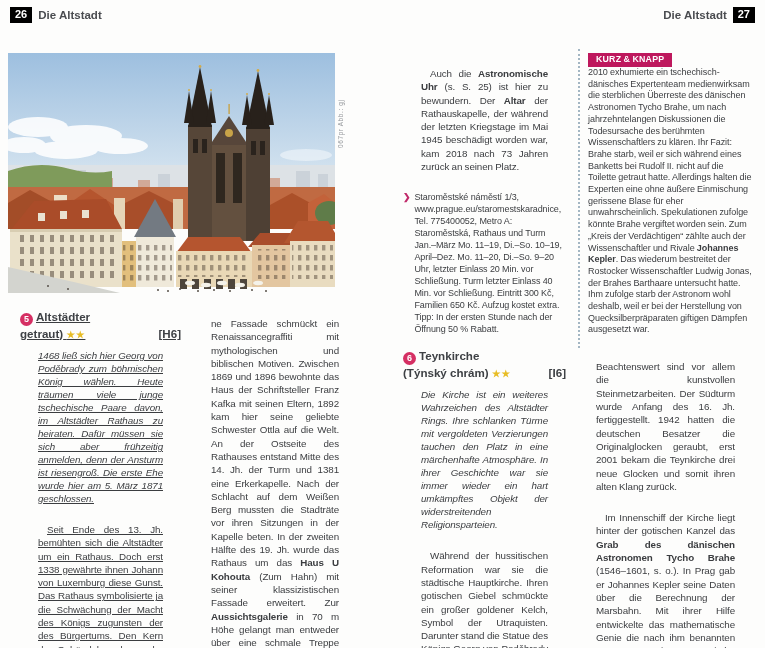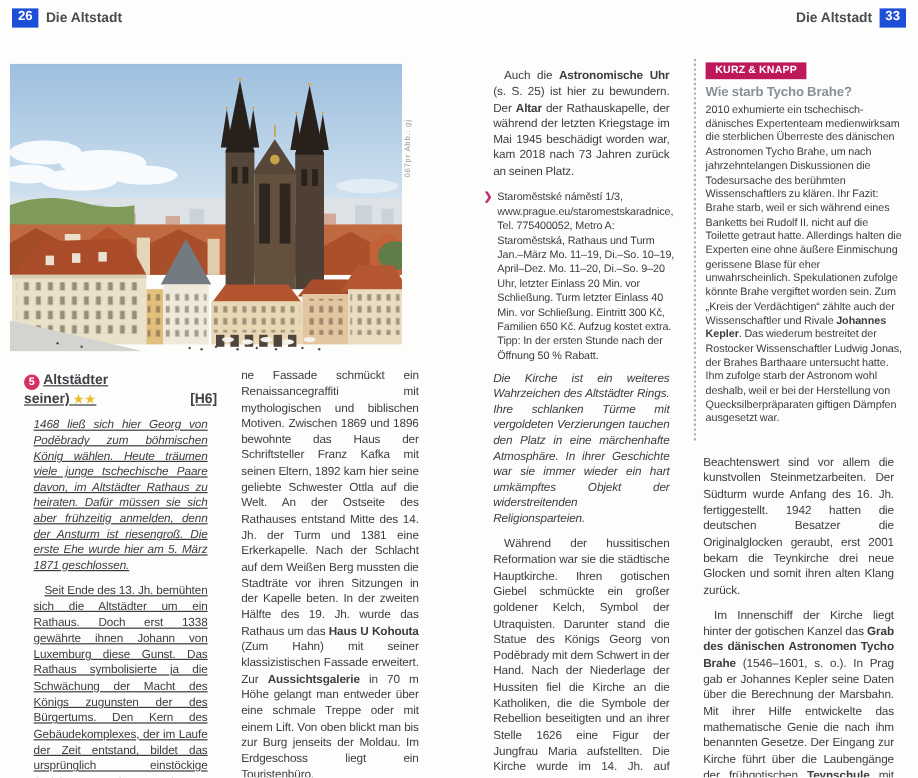--- a/index.html
+++ b/index.html
@@ -6,35 +6,35 @@
   body{
     width:765px;height:648px;position:relative;overflow:hidden;
     background:#fdfdfc;color:#3b3d40;
     font-family:"Liberation Sans",sans-serif;
   }
   
   .hdr{position:absolute;top:7px;display:flex;align-items:center;gap:6px;
        font-weight:bold;font-size:11.5px;color:#4a4c50;}
   .hdr-left{left:10px;}
   .hdr-right{right:10px;}
-  .pagenum{background:#1d4ed8;color:#fff;font-weight:bold;font-size:11px;
+  .pagenum{background:#000000;color:#fff;font-weight:bold;font-size:11px;
            padding:2px 5px 3px;line-height:11px;}
   
   .photo{position:absolute;left:8px;top:53px;width:327px;height:240px;overflow:hidden;}
   .credit{position:absolute;left:337px;top:56px;height:92px;
           writing-mode:vertical-rl;transform:rotate(180deg);
           font-size:6.5px;letter-spacing:.6px;color:#95989c;}
   
   .col{position:absolute;font-size:9.8px;line-height:13.3px;text-align:justify;
        letter-spacing:-.1px;word-spacing:-.3px;hyphens:auto;}
   #col1{left:20px;top:309px;width:161px;height:351px;overflow:hidden;text-decoration:underline;}
   #col2{left:193px;top:299px;width:164px;height:349px;overflow:hidden;}
   #col3{left:403px;top:49px;width:163px;height:599px;overflow:hidden;}
   #col4{left:578px;top:49px;width:175px;height:599px;overflow:hidden;}
-  p{margin:8px;}
+  p{margin:18px;}
   .ind{text-indent:9px;}
   .b{font-weight:bold;}
   
   .sec-head{font-size:11.6px;line-height:15px;font-weight:bold;color:#3e4145;
             text-align:left;letter-spacing:0;word-spacing:0;}
   .sec-head .row-last{display:flex;justify-content:space-between;align-items:baseline;}
   .circle{display:inline-block;width:13px;height:13px;border-radius:50%;
           background:#d52f63;color:#fff;font-size:9px;line-height:13px;
           text-align:center;vertical-align:-1px;margin-right:3px;}
   .stars{color:#e8bd25;font-size:9.5px;letter-spacing:1px;}
@@ -62,21 +62,21 @@
 </style>
 </head>
 <body>
 
 <div class="hdr hdr-left">
   <span class="pagenum">26</span>
   <span>Die Altstadt</span>
 </div>
 <div class="hdr hdr-right">
   <span>Die Altstadt</span>
-  <span class="pagenum">33</span>
+  <span class="pagenum">27</span>
 </div>
 
 <div class="photo">
   <svg width="327" height="240" viewBox="0 0 327 240">
     <defs>
       <linearGradient id="sky" x1="0" y1="0" x2="0" y2="1">
         <stop offset="0" stop-color="#9dbfdf"></stop>
           <stop offset="1" stop-color="#dde9f2"></stop>
       </linearGradient>
       <pattern id="win" width="10" height="12" patternUnits="userSpaceOnUse">
@@ -207,21 +207,21 @@
       <circle cx="40" cy="233" r="1"></circle>
     </g>
   </svg>
 </div>
 <div class="credit">067pr Abb.: gj</div>
 
 <div class="col" id="col1">
   <div class="sec-head">
     <div><span class="circle">5</span><span>Altstädter</span></div>
     <div class="row-last">
-      <span><span>seiner)</span> <span class="stars">★★</span></span>
+      <span><span>getraut)</span> <span class="stars">★★</span></span>
       <span class="ref">[H6]</span>
     </div>
   </div>
   <p class="lead">1468 ließ sich hier Georg von Poděbrady zum böhmischen König wählen. Heute träumen viele junge tschechische Paare davon, im Altstädter Rathaus zu heiraten. Dafür müssen sie sich aber frühzeitig anmelden, denn der Ansturm ist riesengroß. Die erste Ehe wurde hier am 5. März 1871 geschlossen.</p>
   <p class="ind"><span>Seit Ende des 13. Jh. bemühten sich die Altstädter um ein Rathaus. Doch erst 1338 gewährte ihnen Johann von Luxemburg diese Gunst. Das Rathaus symbolisierte ja die Schwächung der Macht des Königs zugunsten der des Bürgertums. Den Kern des Gebäudekomplexes, der im Laufe der Zeit entstand, bildet das ursprünglich einstöckige Steinhaus aus dem 14. Jh. Den südlichen Flügel begrenzt das </span><span class="b">Haus U Minuty</span><span> (Zur Minute) vom Anfang des 15. Jh. Sei-</span></p>
 </div>
 
 <div class="col" id="col2">
   <p><span>ne Fassade schmückt ein Renaissancegraffiti mit mythologischen und biblischen Motiven. Zwischen 1869 und 1896 bewohnte das Haus der Schriftsteller Franz Kafka mit seinen Eltern, 1892 kam hier seine geliebte Schwester Ottla auf die Welt. An der Ostseite des Rathauses entstand Mitte des 14. Jh. der Turm und 1381 eine Erkerkapelle. Nach der Schlacht auf dem Weißen Berg mussten die Stadträte vor ihren Sitzungen in der Kapelle beten. In der zweiten Hälfte des 19. Jh. wurde das Rathaus um das </span><span class="b">Haus U Kohouta</span><span> (Zum Hahn) mit seiner klassizistischen Fassade erweitert. Zur </span><span class="b">Aussichtsgalerie</span><span> in 70 m Höhe gelangt man entweder über eine schmale Treppe oder mit einem Lift. Von oben blickt man bis zur Burg jenseits der Moldau. Im Erdgeschoss liegt ein Touristenbüro.</span></p>
   <div class="caption">
@@ -233,25 +233,31 @@
 überragt die Altstadt</span>
   </div>
 </div>
 
 <div class="col" id="col3">
   <p class="ind"><span>Auch die </span><span class="b">Astronomische Uhr</span><span> (s. S. 25) ist hier zu bewundern. Der </span><span class="b">Altar</span><span> der Rathauskapelle, der während der letzten Kriegstage im Mai 1945 beschädigt worden war, kam 2018 nach 73 Jahren zurück an seinen Platz.</span></p>
   <div class="info">
     <span class="arrow">❯</span>
     <span>Staroměstské náměstí 1/3, www.prague.eu/staromestskaradnice, Tel. 775400052, Metro A: Staroměstská, Rathaus und Turm Jan.–März Mo. 11–19, Di.–So. 10–19, April–Dez. Mo. 11–20, Di.–So. 9–20 Uhr, letzter Einlass 20 Min. vor Schließung. Turm letzter Einlass 40 Min. vor Schließung. Eintritt 300 Kč, Familien 650 Kč. Aufzug kostet extra. Tipp: In der ersten Stunde nach der Öffnung 50 % Rabatt.</span>
   </div>
+  <div class="sec-head mt">
+    <div><span class="circle">6</span><span>Teynkirche</span></div>
+    <div class="row-last">
+      <span><span>(Týnský chrám)</span> <span class="stars">★★</span></span>
+      <span class="ref">[I6]</span>
+    </div>
+  </div>
   <p class="lead">Die Kirche ist ein weiteres Wahrzeichen des Altstädter Rings. Ihre schlanken Türme mit vergoldeten Verzierungen tauchen den Platz in eine märchenhafte Atmosphäre. In ihrer Geschichte war sie immer wieder ein hart umkämpftes Objekt der widerstreitenden Religionsparteien.</p>
   <p class="ind">Während der hussitischen Reformation war sie die städtische Hauptkirche. Ihren gotischen Giebel schmückte ein großer goldener Kelch, Symbol der Utraquisten. Darunter stand die Statue des Königs Georg von Poděbrady mit dem Schwert in der Hand. Nach der Niederlage der Hussiten fiel die Kirche an die Katholiken, die die Symbole der Rebellion beseitigten und an ihrer Stelle 1626 eine Figur der Jungfrau Maria aufstellten. Die Kirche wurde im 14. Jh. auf romanischen und frühgotischen Fundamenten erbaut. An ihrem Nordportal arbeitete die Bauhütte des Lieblingsarchitekten von Karl IV., Peter Parléř.</p>
 </div>
 
 <div class="col" id="col4">
   <div class="kurz">
     <span class="kurz-label">KURZ &amp; KNAPP</span>
-    <div class="kurz-title">Wie starb Tycho Brahe?</div>
     <div class="kurz-body"><span>2010 exhumierte ein tschechisch-dänisches Expertenteam medienwirksam die sterblichen Überreste des dänischen Astronomen Tycho Brahe, um nach jahrzehntelangen Diskussionen die Todesursache des berühmten Wissenschaftlers zu klären. Ihr Fazit: Brahe starb, weil er sich während eines Banketts bei Rudolf II. nicht auf die Toilette getraut hatte. Allerdings halten die Experten eine ohne äußere Einmischung gerissene Blase für eher unwahrscheinlich. Spekulationen zufolge könnte Brahe vergiftet worden sein. Zum „Kreis der Verdächtigen“ zählte auch der Wissenschaftler und Rivale </span><span class="b">Johannes Kepler</span><span>. Das wiederum bestreitet der Rostocker Wissenschaftler Ludwig Jonas, der Brahes Barthaare untersucht hatte. Ihm zufolge starb der Astronom wohl deshalb, weil er bei der Herstellung von Quecksilberpräparaten giftigen Dämpfen ausgesetzt war.</span></div>
   </div>
   <p class="after-kurz">Beachtenswert sind vor allem die kunstvollen Steinmetzarbeiten. Der Südturm wurde Anfang des 16. Jh. fertiggestellt. 1942 hatten die deutschen Besatzer die Originalglocken geraubt, erst 2001 bekam die Teynkirche drei neue Glocken und somit ihren alten Klang zurück.</p>
   <p class="ind"><span>Im Innenschiff der Kirche liegt hinter der gotischen Kanzel das </span><span class="b">Grab des dänischen Astronomen Tycho Brahe</span><span> (1546–1601, s. o.). In Prag gab er Johannes Kepler seine Daten über die Berechnung der Marsbahn. Mit ihrer Hilfe entwickelte das mathematische Genie die nach ihm benannten Gesetze. Der Eingang zur Kirche führt über die Laubengänge der frühgotischen </span><span class="b">Teynschule</span><span> mit ihren schönen venezianischen Giebeln aus dem 16. Jh. Nebenan im gotischen </span><span class="b">„Haus zur stei-</span></p>
 </div>
 
 </body></html>

